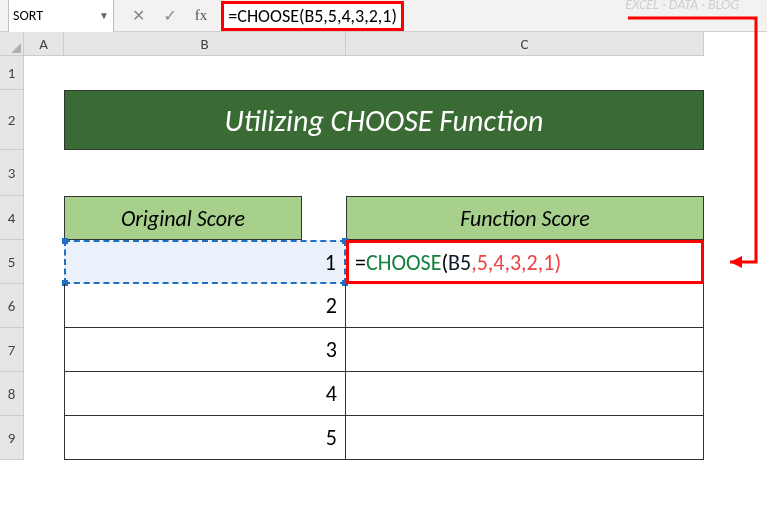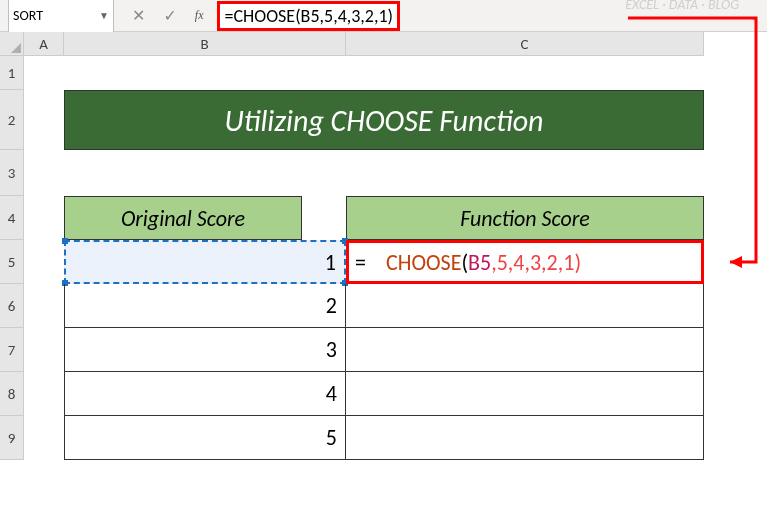--- a/index.html
+++ b/index.html
@@ -36,21 +36,21 @@
       font-size: 10px; color: #666;
     }
     .fb-icons {
       display: flex;
       align-items: center;
       gap: 18px;
       margin-left: 18px;
       color: #888;
       font-size: 16px;
     }
-    .fb-icons .fx { font-style: italic; font-family: 'Times New Roman', serif; color: #555; font-size: 12px; }
+    .fb-icons .fx { font-family: 'Times New Roman', serif; color: #555; font-size: 15px; }
     .formula-input {
       flex: 1;
       margin-left: 14px;
       font-size: 18px;
       display: flex;
       align-items: center;
       height: 100%;
     }
     .formula-highlight {
       border: 3px solid #ff0000;
@@ -162,22 +162,22 @@
     .b5-handle {
       position: absolute; width: 6px; height: 6px; background: #1f6fc3;
     }
     
     .c5-editing {
       background: #fff;
       border: 3px solid #ff0000 !important;
       font-family: Calibri, Arial, sans-serif;
     }
     .c5-editing .eq { color: #000; }
-    .c5-editing .fn { color: #c2410c; margin-left: 20px; }
-    .c5-editing .ref { color: #be185d; margin-top: 28px; }
+    .c5-editing .fn { color: #15803d; }
+    .c5-editing .ref { color: #0f172a; margin-top: 28px; }
     .c5-editing .num { color: #ef4444; }
     
     .watermark {
       position: absolute;
       right: 28px; bottom: 18px;
       text-align: right;
       color: #cfcfcf;
       font-size: 14px;
       font-style: italic;
       line-height: 1.2;

